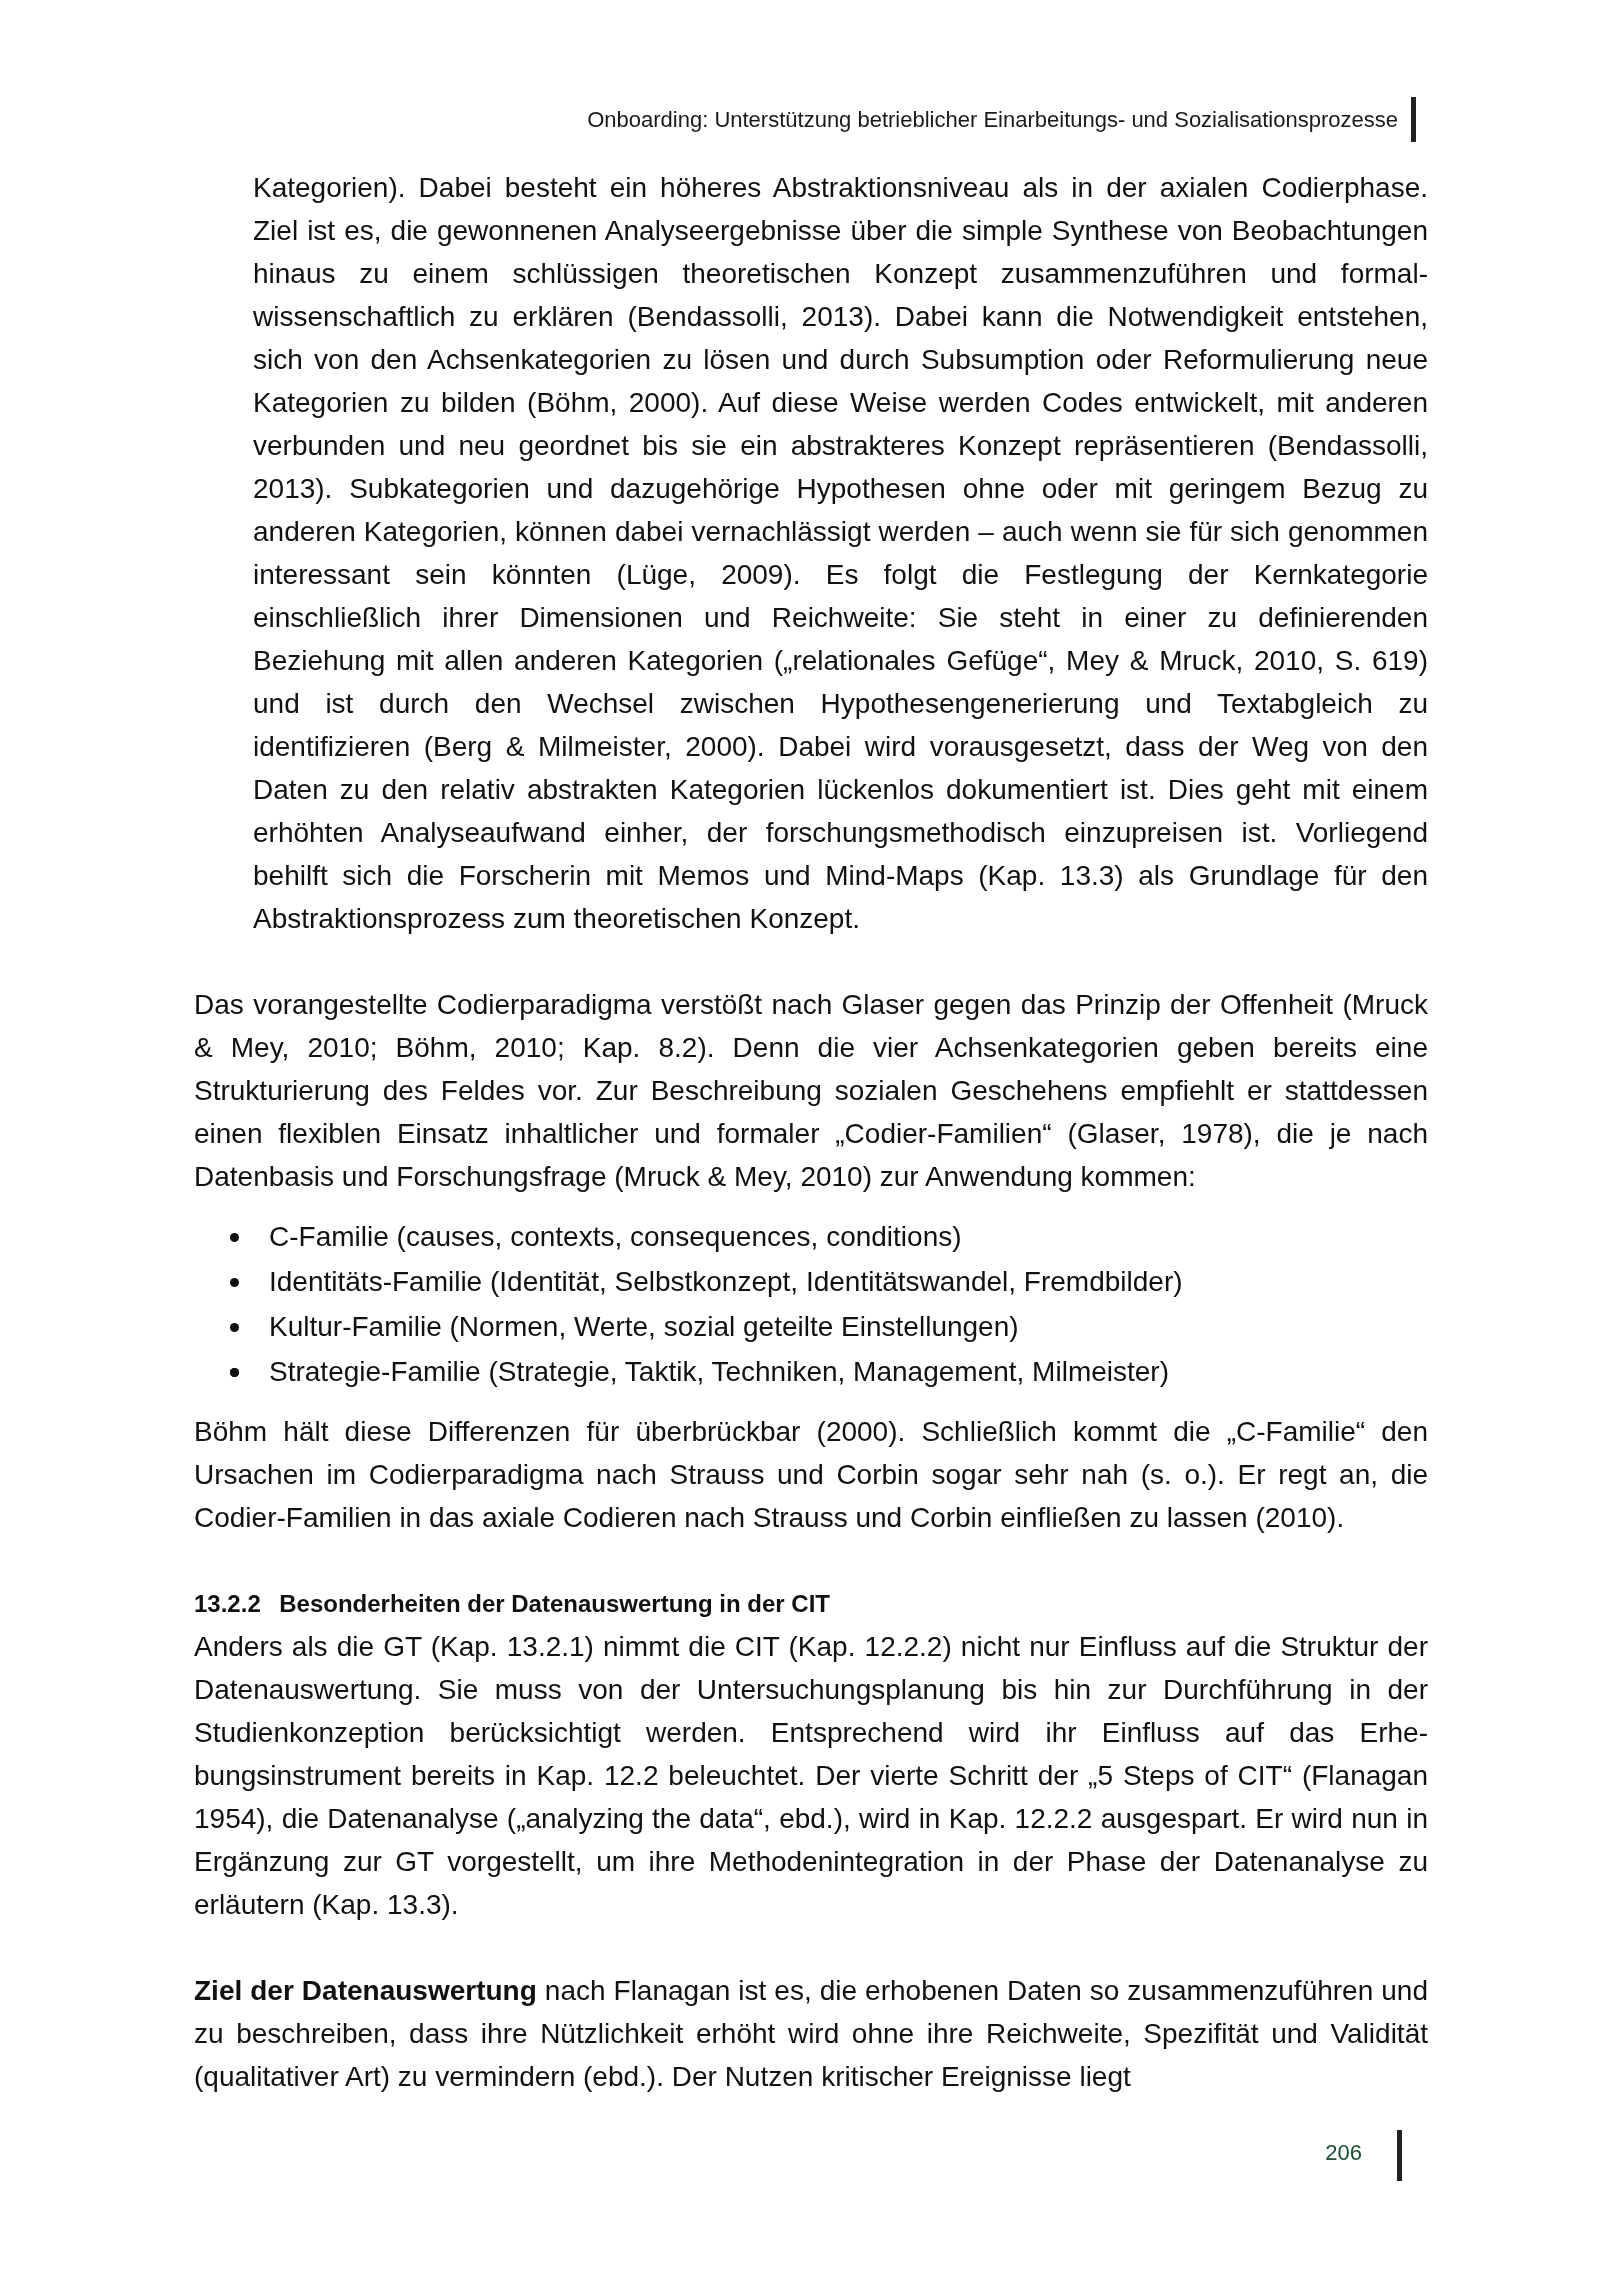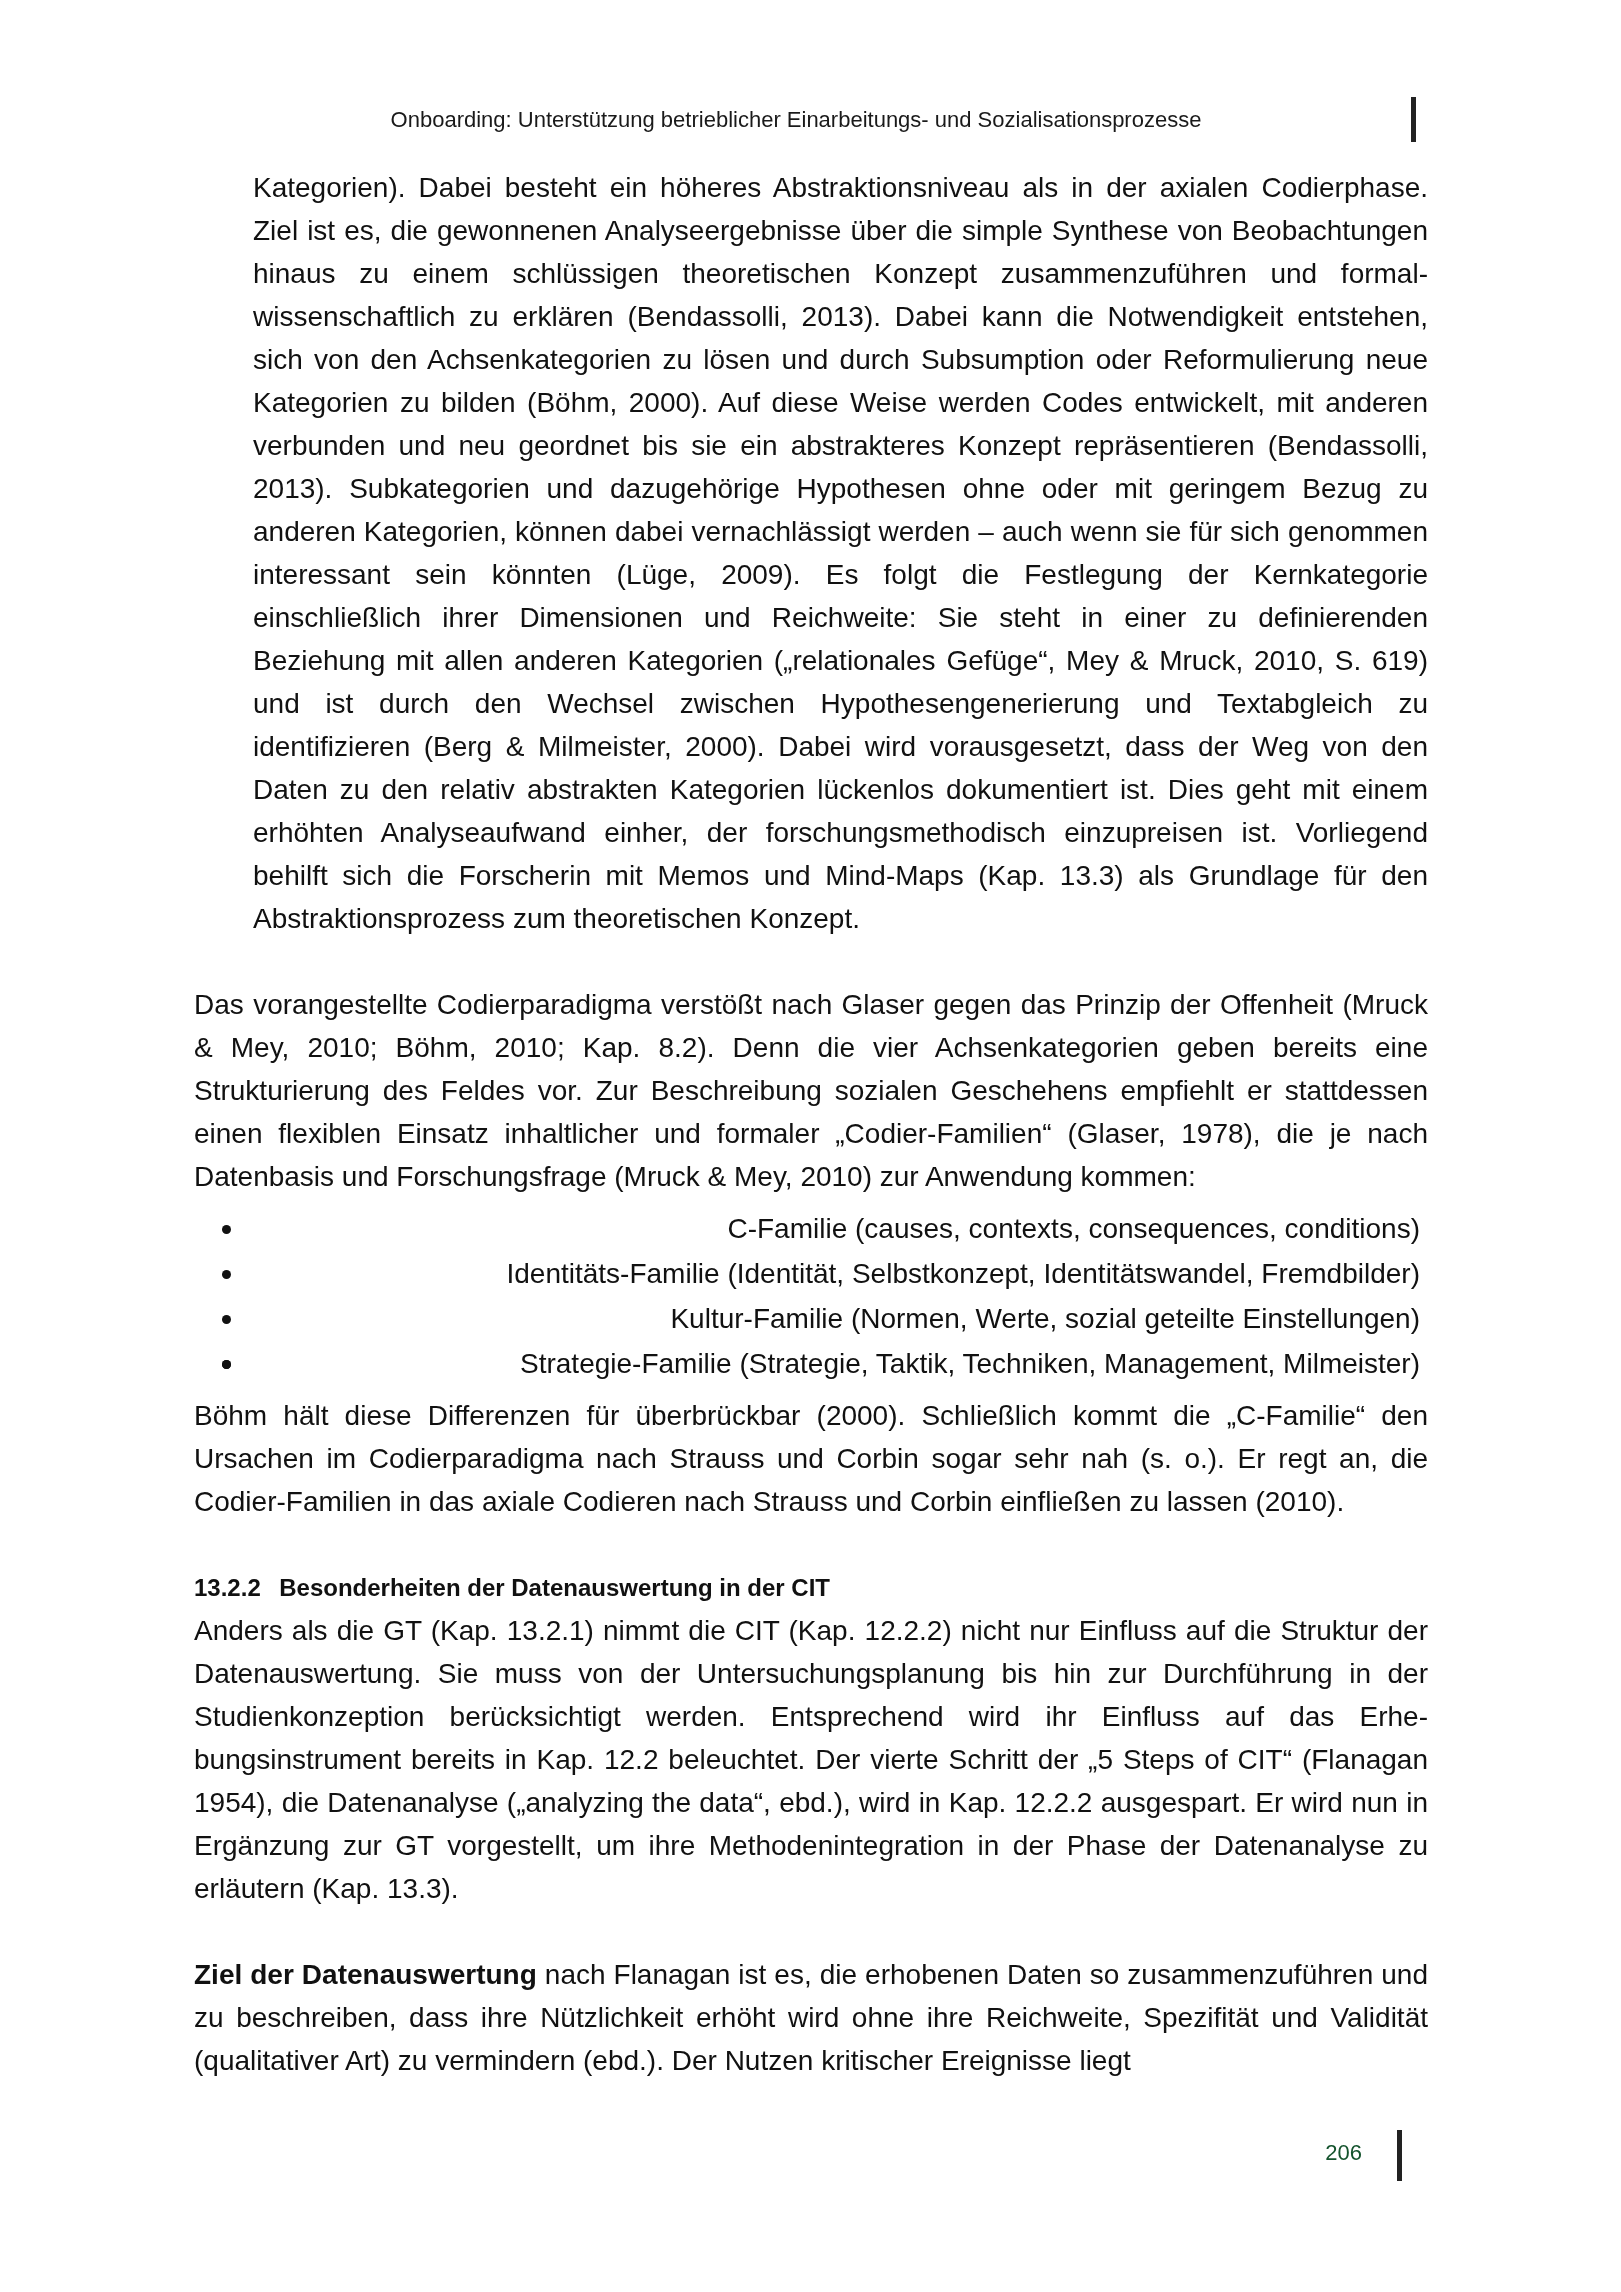--- a/index.html
+++ b/index.html
@@ -1,23 +1,23 @@
 <!DOCTYPE html>
 <html><head>
   <meta charset="utf-8">
   <style>
     html, body { margin: 0; padding: 0; background: #ffffff; }
     body { width: 1621px; height: 2293px; position: relative; overflow: hidden; color: #111111; font-family: "Liberation Sans", sans-serif; }
-    .header { position: absolute; top: 96px; left: 194px; width: 1204px; text-align: center; font-size: 22px; line-height: 47px; color: #1a1a1a; }
+    .header { position: absolute; top: 96px; left: 194px; width: 1204px; text-align: right; font-size: 22px; line-height: 47px; color: #1a1a1a; }
     .header-bar { position: absolute; top: 97px; left: 1411px; width: 4.9px; height: 45px; background: #222; }
     .content { position: absolute; left: 194px; top: 166px; width: 1234px; font-size: 28px; line-height: 43px; }
     p { margin: 0; text-align: justify; hyphens: manual; }
     .indented { margin-left: 59px; }
     .gap { height: 43px; }
-    ul.bullets { list-style: none; margin: 8px; padding: 0; text-align: right; }
+    ul.bullets { list-style: none; margin: 16px; padding: 0; }
     ul.bullets li { position: relative; padding-left: 59px; line-height: 45px; }
     ul.bullets li .dot { position: absolute; left: 19.6px; top: 18.6px; width: 9.8px; height: 9.8px; border-radius: 50%; background: #111; }
     .heading { font-weight: bold; margin: 0; font-size: 24px; line-height: 43px; }
     .heading .num { margin-right: 11.8px; }
     b { font-weight: bold; }
     .footer-num { position: absolute; top: 2133px; left: 1274px; width: 88px; text-align: right; font-size: 22px; line-height: 39px; color: #14532d; }
     .footer-bar { position: absolute; top: 2130px; left: 1397px; width: 4.9px; height: 51px; background: #222; }
   </style>
 </head>
 <body>

